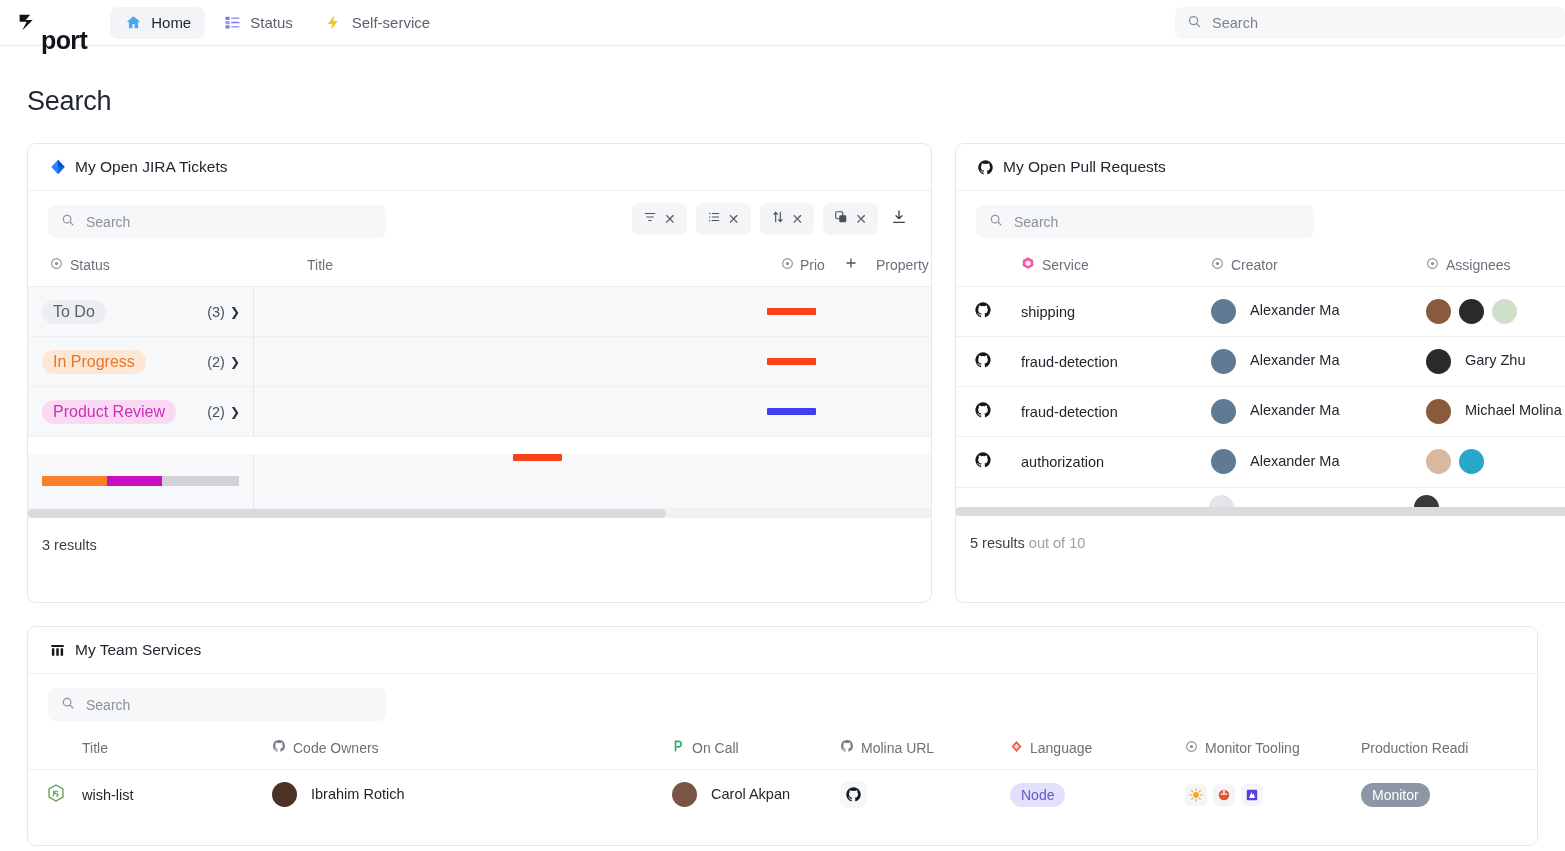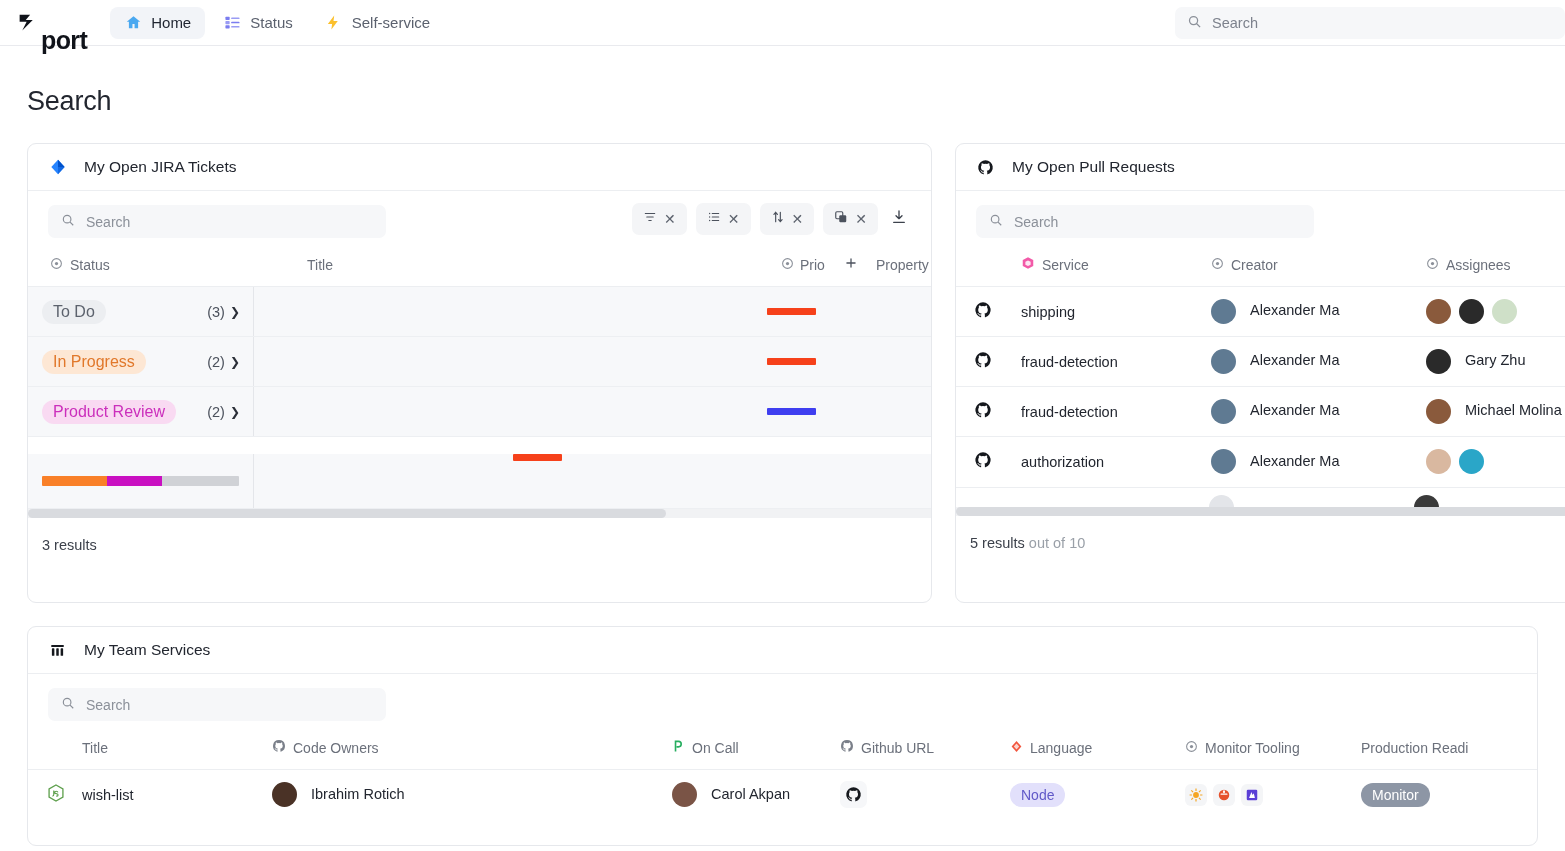--- a/index.html
+++ b/index.html
@@ -46,21 +46,21 @@
 
   .row-widgets { display: flex; gap: 23px; align-items: flex-start; }
 
   .card {
     background: #fff;
     border: 1px solid #e6e8ec;
     border-radius: 9px;
     overflow: hidden;
   }
   .card-head {
-    height: 47px; display: flex; align-items: center; gap: 18px;
+    height: 47px; display: flex; align-items: center; gap: 9px;
     padding: 0 21px; border-bottom: 1px solid #eceef1;
     font-size: 15.5px; color: #22262f;
   }
   .card-head .hico { width: 17px; height: 17px; display: flex; align-items: center; justify-content: center; }
 
   .toolbar { display: flex; align-items: center; padding: 14px 20px 8px 20px; position: relative; }
   .srch {
     width: 338px; height: 33px; background: #f6f7f9; border-radius: 7px;
     display: flex; align-items: center; gap: 11px; padding: 0 13px;
   }
@@ -556,21 +556,21 @@
                     <path d="M5 2h7a6.5 6.5 0 0 1 0 13H8.5v-3H12a3.5 3.5 0 0 0 0-7H8v17H5z"></path>
                   </svg></span>
             <span>On Call</span>
           </span>
         </th>
         <th>
           <span class="th-in">
             <span><svg width="14" height="14" viewBox="0 0 24 24" fill="#7a7f89">
                     <path d="M12 1.8a10.2 10.2 0 0 0-3.2 19.9c.5.1.7-.2.7-.5v-1.9c-2.8.6-3.4-1.3-3.4-1.3-.5-1.2-1.2-1.5-1.2-1.5-.9-.6.1-.6.1-.6 1 .1 1.6 1.1 1.6 1.1.9 1.6 2.4 1.1 3 .9.1-.7.4-1.1.6-1.4-2.2-.3-4.6-1.1-4.6-5 0-1.1.4-2 1-2.7-.1-.3-.4-1.3.1-2.7 0 0 .9-.3 2.8 1a9.5 9.5 0 0 1 5 0c1.9-1.3 2.8-1 2.8-1 .5 1.4.2 2.4.1 2.7.6.7 1 1.6 1 2.7 0 3.9-2.4 4.7-4.6 5 .4.3.7.9.7 1.9v2.8c0 .3.2.6.7.5A10.2 10.2 0 0 0 12 1.8"></path>
                   </svg></span>
-            <span>Github URL</span>
+            <span>Molina URL</span>
           </span>
         </th>
         <th>
           <span class="th-in">
             <span><svg width="13" height="13" viewBox="0 0 24 24">
                     <path d="M12 2 21 12l-9 10-9-10z" fill="#f2553d"></path>
                     <path d="M12 6.5 17 12l-5 5.5L7 12z" fill="#fff" opacity=".75"></path>
                   </svg></span>
             <span>Language</span>
           </span>

